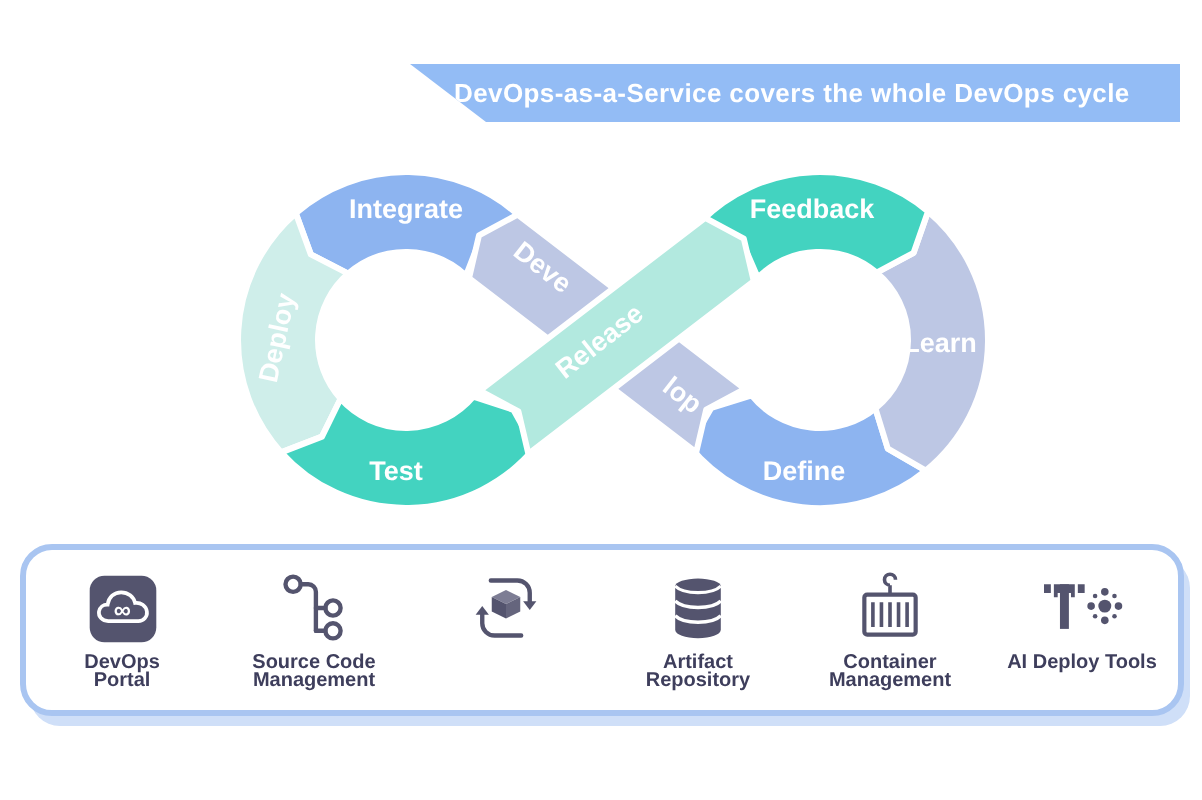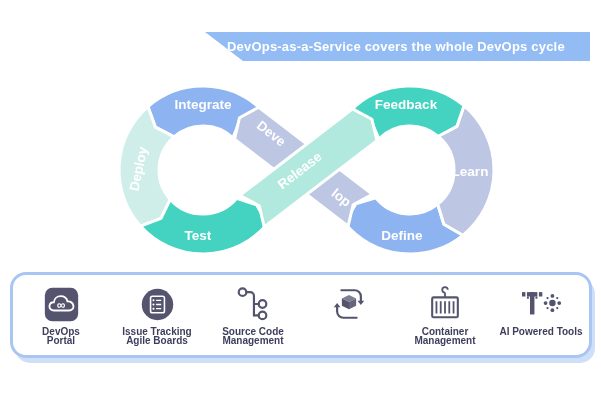--- a/index.html
+++ b/index.html
@@ -62,31 +62,20 @@
           <svg width="37" height="37" viewBox="0 0 40 40">
             <rect x="2" y="2" width="36" height="36" rx="8" fill="#54546e"></rect>
             <path d="M12 26.5C8.6 26.5 6.6 24 7 21.4 7.4 19 9.4 17.5 11.7 17.6 12.2 13.6 15.2 11 19 11c3.8 0 6.7 2.4 7.5 5.7 3-.4 6 1.5 6.4 4.7.4 2.8-1.8 5.1-4.6 5.1z" fill="none" stroke="#fff" stroke-width="2"></path>
             <text x="19.7" y="25" text-anchor="middle" font-size="13" font-weight="bold" fill="#fff" font-family="Liberation Sans,sans-serif">∞</text>
           </svg>
         </span>
         <span class="tlabel">DevOps<br>Portal</span>
       </div>
       <div class="tool">
         <span class="ticon">
-          <svg width="37" height="37" viewBox="0 0 40 40">
-            <circle cx="20" cy="20" r="17" fill="#54546e"></circle>
-            <rect x="12.5" y="11" width="15" height="18" rx="2" fill="none" stroke="#fff" stroke-width="1.7"></rect>
-            <path d="M18.5 15.5h5.5M18.5 20h5.5M18.5 24.5h5.5" stroke="#fff" stroke-width="1.5"></path>
-            <path d="M15.6 15.5h.1M15.6 20h.1M15.6 24.5h.1" stroke="#fff" stroke-width="2.2" stroke-linecap="round"></path>
-          </svg>
-        </span>
-        <span class="tlabel">Issue Tracking<br>Agile Boards</span>
-      </div>
-      <div class="tool">
-        <span class="ticon">
           <svg width="38" height="38" viewBox="0 0 40 40">
             <circle cx="9" cy="7.5" r="4" fill="none" stroke="#54546e" stroke-width="2.3" stroke-linecap="round" stroke-linejoin="round"></circle>
             <path d="M13 7.5h4a4 4 0 0 1 4 4V32" fill="none" stroke="#54546e" stroke-width="2.3" stroke-linecap="round" stroke-linejoin="round"></path>
             <path d="M21 20h5M21 32h5" fill="none" stroke="#54546e" stroke-width="2.3" stroke-linecap="round" stroke-linejoin="round"></path>
             <circle cx="30" cy="20" r="4" fill="none" stroke="#54546e" stroke-width="2.3" stroke-linecap="round" stroke-linejoin="round"></circle>
             <circle cx="30" cy="32" r="4" fill="none" stroke="#54546e" stroke-width="2.3" stroke-linecap="round" stroke-linejoin="round"></circle>
           </svg>
         </span>
         <span class="tlabel">Source Code<br>Management</span>
       </div>
@@ -95,20 +84,32 @@
           <svg width="38" height="38" viewBox="0 0 40 40">
             <path d="M12 5.5h14a6.5 6.5 0 0 1 6.5 6.5v5" fill="none" stroke="#54546e" stroke-width="2.3" stroke-linecap="round" stroke-linejoin="round"></path>
             <path d="M29 16.5 32.5 21 36 16.5Z" fill="#54546e"></path>
             <path d="M28 34.5H14a6.5 6.5 0 0 1-6.5-6.5v-5" fill="none" stroke="#54546e" stroke-width="2.3" stroke-linecap="round" stroke-linejoin="round"></path>
             <path d="M4 23.5 7.5 19 11 23.5Z" fill="#54546e"></path>
             <path d="M20 10.5l7.5 3.7L20 17.9l-7.5-3.7z" fill="#7d7d94"></path>
             <path d="M12.5 14.2v7.6l7.5 3.7v-7.6z" fill="#54546e"></path>
             <path d="M27.5 14.2v7.6l-7.5 3.7v-7.6z" fill="#65657d"></path>
           </svg>
         </span>
+      </div>
+      <div class="tool">
+        <span class="ticon">
+          <svg width="38" height="38" viewBox="0 0 40 40">
+            <path d="M8 8.5v23c0 2.6 5.4 4.4 12 4.4s12-1.8 12-4.4v-23z" fill="#54546e"></path>
+            <ellipse cx="20" cy="8.5" rx="12" ry="4" fill="#54546e"></ellipse>
+            <path d="M8 8.5c2.2 2.2 6.6 3.4 12 3.4s9.8-1.2 12-3.4" fill="none" stroke="#fff" stroke-width="1.6"></path>
+            <path d="M8 16.3c2.2 2.2 6.6 3.4 12 3.4s9.8-1.2 12-3.4" fill="none" stroke="#fff" stroke-width="1.8"></path>
+            <path d="M8 24.1c2.2 2.2 6.6 3.4 12 3.4s9.8-1.2 12-3.4" fill="none" stroke="#fff" stroke-width="1.8"></path>
+          </svg>
+        </span>
+        <span class="tlabel">Artifact<br>Repository</span>
       </div>
       <div class="tool">
         <span class="ticon">
           <svg width="38" height="38" viewBox="0 0 40 40">
             <path d="M20 13V8m0 0a2.9 2.9 0 1 1 2.9-2.9" fill="none" stroke="#54546e" stroke-width="1.9"></path>
             <rect x="6.5" y="13" width="27" height="21" rx="1.5" fill="none" stroke="#54546e" stroke-width="2.2"></rect>
             <path d="M11 17v13M15.5 17v13M20 17v13M24.5 17v13M29 17v13" stroke="#54546e" stroke-width="1.9"></path>
           </svg>
         </span>
         <span class="tlabel">Container<br>Management</span>
@@ -125,16 +126,16 @@
             <circle cx="33" cy="11.5" r="2" fill="#54546e"></circle>
             <circle cx="33" cy="26.5" r="2" fill="#54546e"></circle>
             <circle cx="25.8" cy="19" r="2" fill="#54546e"></circle>
             <circle cx="40.2" cy="19" r="2" fill="#54546e"></circle>
             <circle cx="27.9" cy="13.7" r="1.2" fill="#54546e"></circle>
             <circle cx="38.1" cy="13.7" r="1.2" fill="#54546e"></circle>
             <circle cx="27.9" cy="24.3" r="1.2" fill="#54546e"></circle>
             <circle cx="38.1" cy="24.3" r="1.2" fill="#54546e"></circle>
           </svg>
         </span>
-        <span class="tlabel">AI Powered Tools</span>
+        <span class="tlabel">AI Deploy Tools</span>
       </div>
     </div>
 </div>
 
 </body></html>

